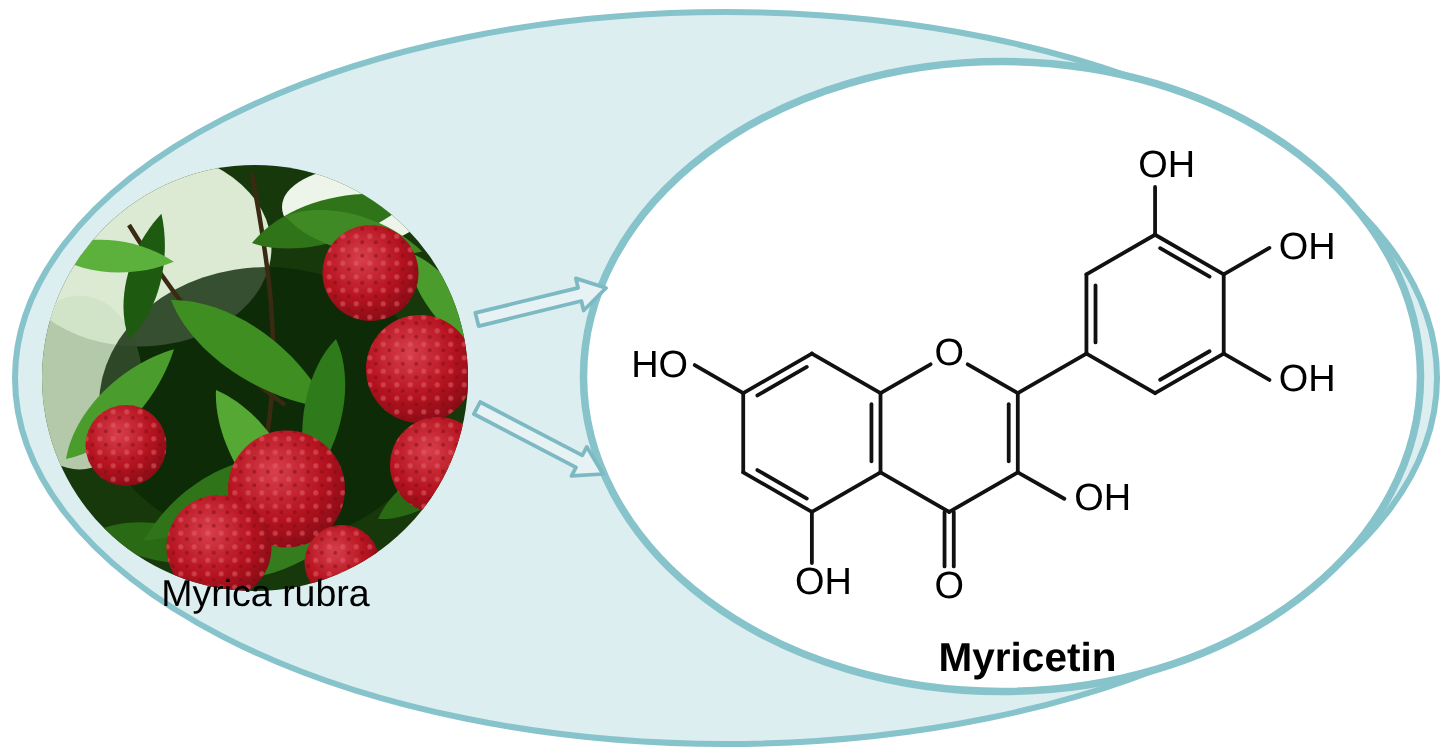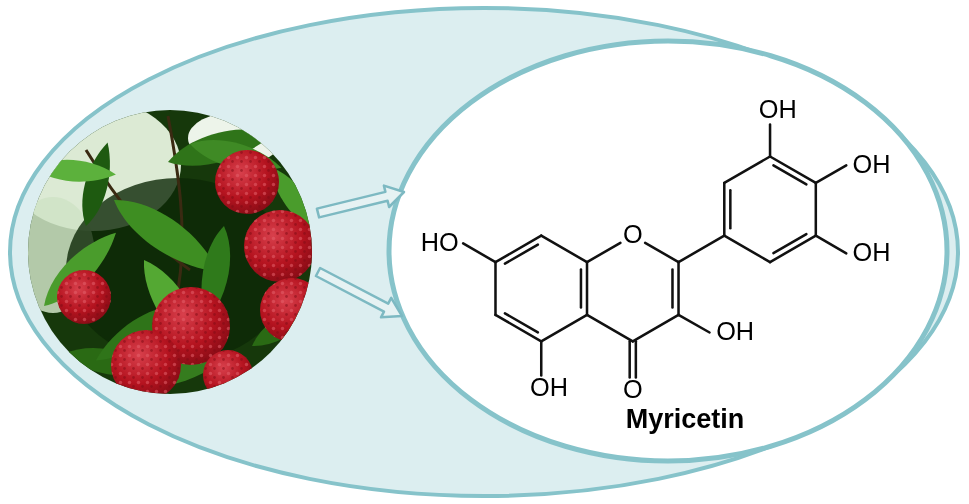--- a/index.html
+++ b/index.html
@@ -3,21 +3,21 @@
 <meta charset="utf-8">
 <style>
   html,body{margin:0;padding:0;background:#fff;}
   .canvas{position:relative;width:969px;height:504px;background:#ffffff;overflow:hidden;
           font-family:"Liberation Sans","DejaVu Sans",sans-serif;}
   .scene{position:absolute;left:0;top:0;width:969px;height:504px;}
   .photo{position:absolute;left:28px;top:110px;width:284px;height:284px;}
   .molecule{position:absolute;left:398px;top:85px;width:512px;height:330px;}
   .plant-label{position:absolute;left:88px;top:382px;width:178px;text-align:center;
                font-size:25px;color:#000;}
-  .compound-label{position:absolute;left:590px;top:404px;width:190px;text-align:center;
+  .compound-label{position:absolute;left:590px;top:423px;width:190px;text-align:center;
                   font-size:27px;font-weight:bold;color:#000;}
 </style>
 </head>
 <body>
 
 <div class="canvas">
 
   <svg class="scene" viewBox="0 0 969 504">
     <ellipse cx="484" cy="252" rx="474" ry="244" stroke-width="4" fill="#dceef0" stroke="#86c3ca"></ellipse>
     <ellipse cx="668" cy="251" rx="279" ry="210" stroke-width="5" fill="#ffffff" stroke="#86c3ca"></ellipse>
@@ -138,15 +138,16 @@
       <text x="55" y="159" text-anchor="end" font-size="23" fill="#000" font-family="&quot;Liberation Sans&quot;,&quot;DejaVu Sans&quot;,sans-serif">HO</text>
       <text x="213.2" y="152" text-anchor="middle" font-size="23" fill="#000" font-family="&quot;Liberation Sans&quot;,&quot;DejaVu Sans&quot;,sans-serif">O</text>
       <text x="137" y="291" text-anchor="middle" font-size="23" fill="#000" font-family="&quot;Liberation Sans&quot;,&quot;DejaVu Sans&quot;,sans-serif">OH</text>
       <text x="213.2" y="293" text-anchor="middle" font-size="23" fill="#000" font-family="&quot;Liberation Sans&quot;,&quot;DejaVu Sans&quot;,sans-serif">O</text>
       <text x="289" y="240" text-anchor="start" font-size="23" fill="#000" font-family="&quot;Liberation Sans&quot;,&quot;DejaVu Sans&quot;,sans-serif">OH</text>
       <text x="345" y="38" text-anchor="middle" font-size="23" fill="#000" font-family="&quot;Liberation Sans&quot;,&quot;DejaVu Sans&quot;,sans-serif">OH</text>
       <text x="413" y="88" text-anchor="start" font-size="23" fill="#000" font-family="&quot;Liberation Sans&quot;,&quot;DejaVu Sans&quot;,sans-serif">OH</text>
       <text x="413" y="168" text-anchor="start" font-size="23" fill="#000" font-family="&quot;Liberation Sans&quot;,&quot;DejaVu Sans&quot;,sans-serif">OH</text>
     </svg>
 
+  <div class="plant-label">Myrica rubra</div>
   <div class="compound-label">Myricetin</div>
 
 </div>
 
 </body></html>

